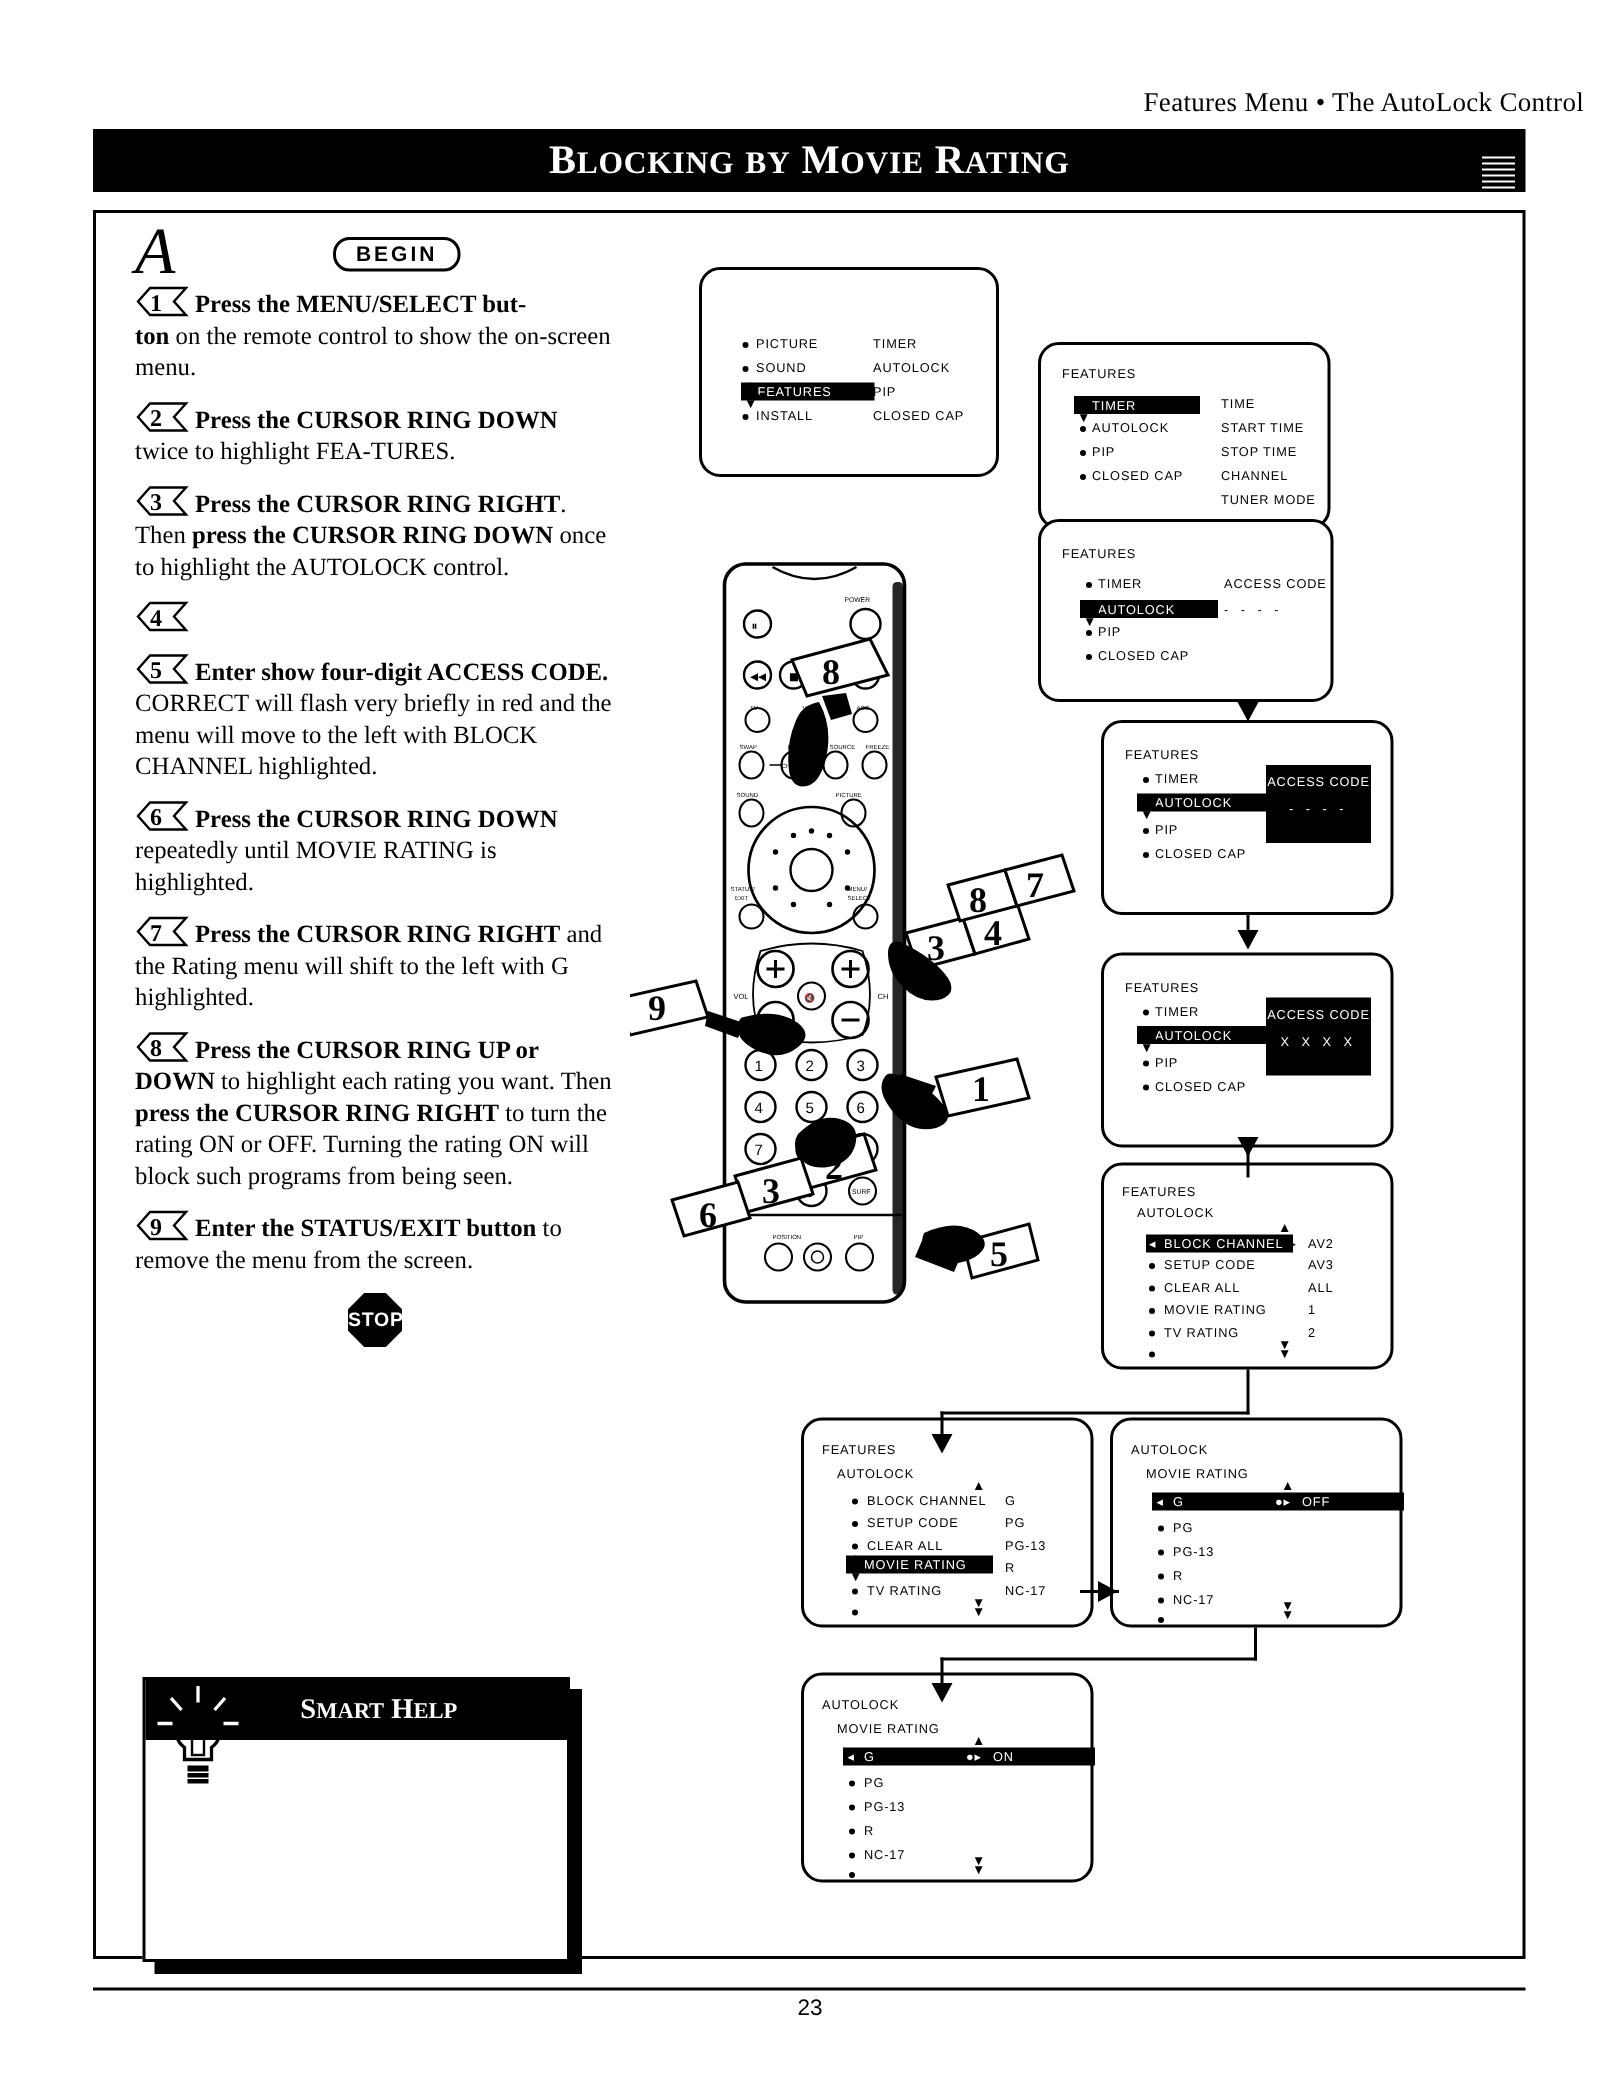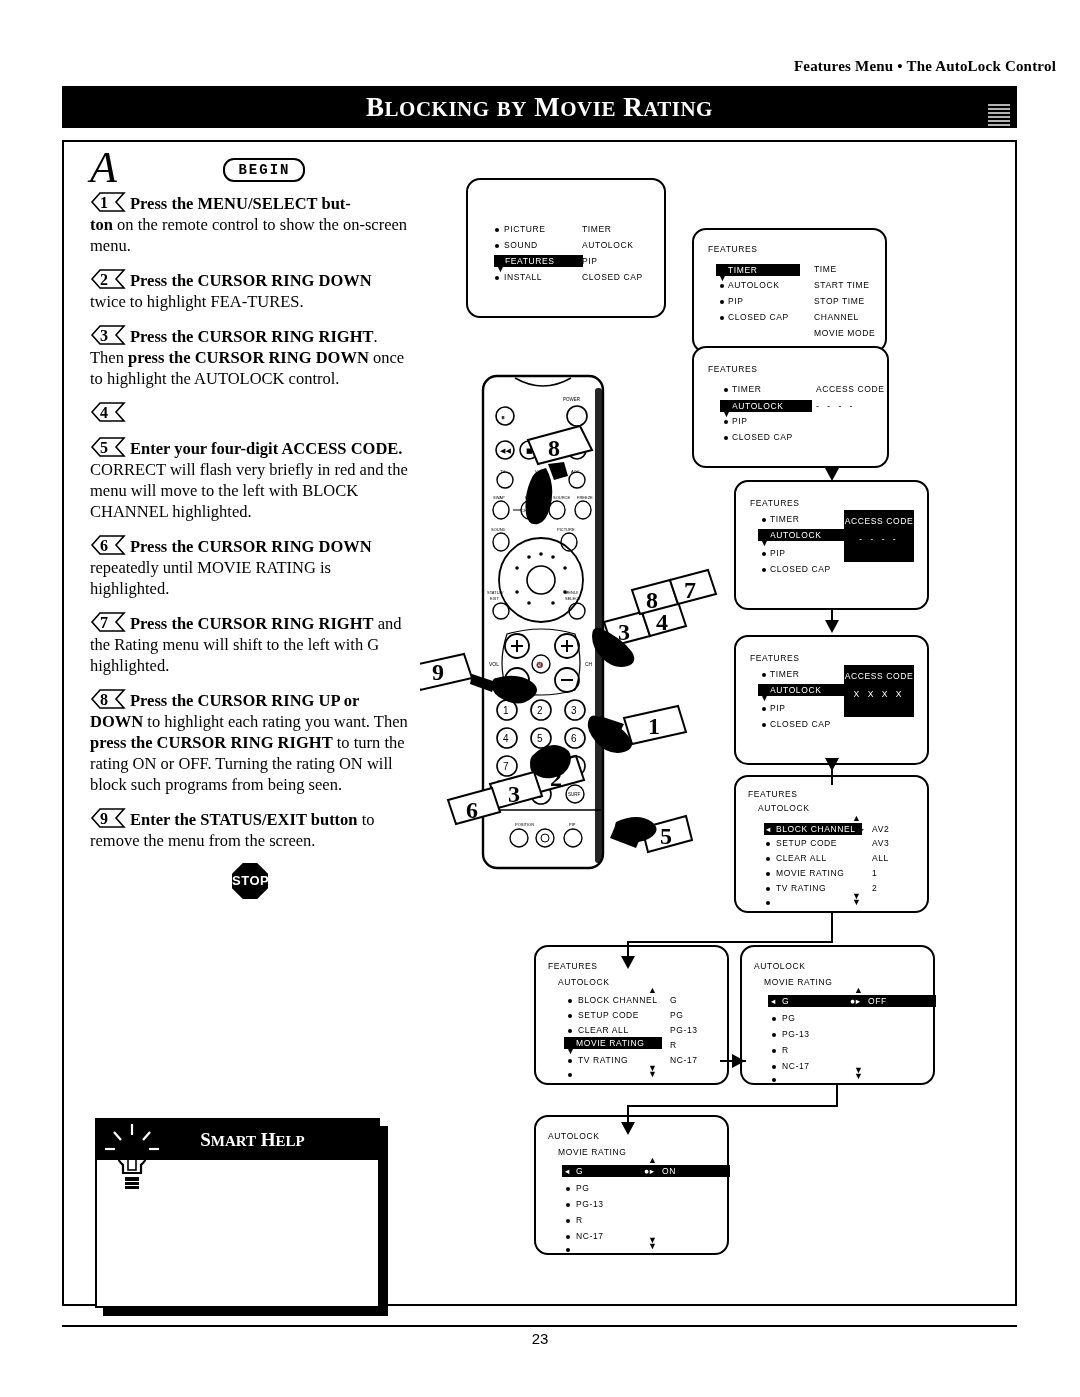--- a/index.html
+++ b/index.html
@@ -1,21 +1,21 @@
 <!DOCTYPE html>
 <html><head>
 <meta charset="utf-8">
 <style>
   html,body{margin:0;padding:0;background:#fff;}
   body{width:1080px;height:1397px;position:relative;font-family:"Liberation Serif",serif;color:#000;}
   #page{position:absolute;inset:0;}
 
   
   .running-head{position:absolute;right:24px;top:58px;font-family:"Liberation Serif",serif;
-    font-weight:bold;font-size:15px;letter-spacing:.2px;white-space:nowrap;}
+    font-weight:normal;font-size:18px;letter-spacing:.2px;white-space:nowrap;}
   .title-bar{position:absolute;left:62px;top:86px;width:955px;height:42px;background:#000;}
   .title-bar .title-text{position:absolute;left:0;right:0;top:50%;transform:translateY(-50%);
     text-align:center;color:#fff;font-family:"Liberation Serif",serif;font-weight:bold;
     font-size:27px;letter-spacing:.5px;}
   .title-text .sc{font-size:21px;}
   .lock-icon{position:absolute;left:984px;top:84px;width:30px;height:46px;}
 
   
   .frame{position:absolute;left:62px;top:140px;width:955px;height:1166px;
     border:2px solid #000;box-sizing:border-box;}
@@ -23,21 +23,21 @@
   .page-num{position:absolute;left:0;right:0;top:1330px;text-align:center;font-size:15px;
     font-family:"Liberation Sans",sans-serif;}
 
   
   .left-col{position:absolute;left:90px;top:148px;width:320px;}
   .intro{font-style:italic;font-size:17.5px;line-height:23px;text-align:left;}
   .intro .dropcap{float:left;font-size:44px;line-height:36px;padding:2px 2px 0 0;font-style:italic;}
   .begin-wrap{text-align:center;margin:10px 0 8px 0;}
   .begin{display:inline-block;border:2px solid #000;border-radius:11px;padding:1px 13px 2px;
     font-family:"Liberation Sans",sans-serif;font-weight:bold;font-size:14px;letter-spacing:2px;}
-  .begin .inner{display:inline-block;border-bottom:0;font-family:Liberation Mono, monospace;}
+  .begin .inner{display:inline-block;border-bottom:0;}
   .stop-wrap{text-align:center;margin:12px 0 10px 0;}
   .stop-oct{display:inline-block;width:36px;height:36px;background:#000;color:#fff;
     clip-path:polygon(30% 0,70% 0,100% 30%,100% 70%,70% 100%,30% 100%,0 70%,0 30%);
     font-family:"Liberation Sans",sans-serif;font-weight:bold;font-size:13px;
     line-height:36px;letter-spacing:.5px;}
 
   .step{position:relative;margin:0 0 11px 0;padding-left:0;font-size:16.5px;line-height:21px;}
   .step .num{display:inline-block;width:36px;height:19px;position:relative;top:3px;margin-right:4px;}
   .step .num svg{position:absolute;left:0;top:-2px;}
   .step b{font-weight:bold;}
@@ -131,21 +131,21 @@
               <polygon points="2,11 10,2 34,2 26,11 34,20 10,20" fill="#fff" stroke="#000" stroke-width="1.6"></polygon>
               <text x="10" y="17" font-size="16" font-weight="bold" font-family="Liberation Serif">3</text>
             </svg></span><span><b>Press the CURSOR RING RIGHT</b>. Then <b>press the CURSOR RING DOWN</b> once to highlight the AUTOLOCK control.</span></div>
         <div class="step"><span class="num"><svg width="36" height="22" viewBox="0 0 36 22">
               <polygon points="2,11 10,2 34,2 26,11 34,20 10,20" fill="#fff" stroke="#000" stroke-width="1.6"></polygon>
               <text x="10" y="17" font-size="16" font-weight="bold" font-family="Liberation Serif">4</text>
             </svg></span></div>
         <div class="step"><span class="num"><svg width="36" height="22" viewBox="0 0 36 22">
               <polygon points="2,11 10,2 34,2 26,11 34,20 10,20" fill="#fff" stroke="#000" stroke-width="1.6"></polygon>
               <text x="10" y="17" font-size="16" font-weight="bold" font-family="Liberation Serif">5</text>
-            </svg></span><span><b>Enter your four-digit ACCESS CODE.</b> CORRECT will flash very briefly in red and the menu will move to the left with BLOCK CHANNEL highlighted.</span></div>
+            </svg></span><span><b>Enter show four-digit ACCESS CODE.</b> CORRECT will flash very briefly in red and the menu will move to the left with BLOCK CHANNEL highlighted.</span></div>
         <div class="step"><span class="num"><svg width="36" height="22" viewBox="0 0 36 22">
               <polygon points="2,11 10,2 34,2 26,11 34,20 10,20" fill="#fff" stroke="#000" stroke-width="1.6"></polygon>
               <text x="10" y="17" font-size="16" font-weight="bold" font-family="Liberation Serif">6</text>
             </svg></span><span><b>Press the CURSOR RING DOWN</b> repeatedly until MOVIE RATING is highlighted.</span></div>
         <div class="step"><span class="num"><svg width="36" height="22" viewBox="0 0 36 22">
               <polygon points="2,11 10,2 34,2 26,11 34,20 10,20" fill="#fff" stroke="#000" stroke-width="1.6"></polygon>
               <text x="10" y="17" font-size="16" font-weight="bold" font-family="Liberation Serif">7</text>
             </svg></span><span><b>Press the CURSOR RING RIGHT</b> and the Rating menu will shift to the left with G highlighted.</span></div>
         <div class="step"><span class="num"><svg width="36" height="22" viewBox="0 0 36 22">
               <polygon points="2,11 10,2 34,2 26,11 34,20 10,20" fill="#fff" stroke="#000" stroke-width="1.6"></polygon>
@@ -220,21 +220,21 @@
       <div class="osd" style="left:120px;top:50px;">START TIME</div>
 
       <div class="dot" style="left:26px;top:70px;"></div>
       <div class="osd" style="left:34px;top:66px;">PIP</div>
       <div class="osd" style="left:120px;top:66px;">STOP TIME</div>
 
       <div class="dot" style="left:26px;top:86px;"></div>
       <div class="osd" style="left:34px;top:82px;">CLOSED CAP</div>
       <div class="osd" style="left:120px;top:82px;">CHANNEL</div>
 
-      <div class="osd" style="left:120px;top:98px;">MOVIE MODE</div>
+      <div class="osd" style="left:120px;top:98px;">TUNER MODE</div>
     </div>
 
     <div class="tvscreen" style="left:272px;top:196px;width:197px;height:122px;">
       <div class="osd" style="left:14px;top:16px;">FEATURES</div>
       <div class="dot" style="left:30px;top:40px;"></div>
       <div class="osd" style="left:38px;top:36px;">TIMER</div>
       <div class="osd" style="left:122px;top:36px;">ACCESS CODE</div>
 
       <div class="osd hl" style="left:26px;top:52px;width:76px;padding-left:12px;">AUTOLOCK</div>
       <div class="updn" style="left:28px;top:51px;">▲<br>◆▸<br>▼</div>

